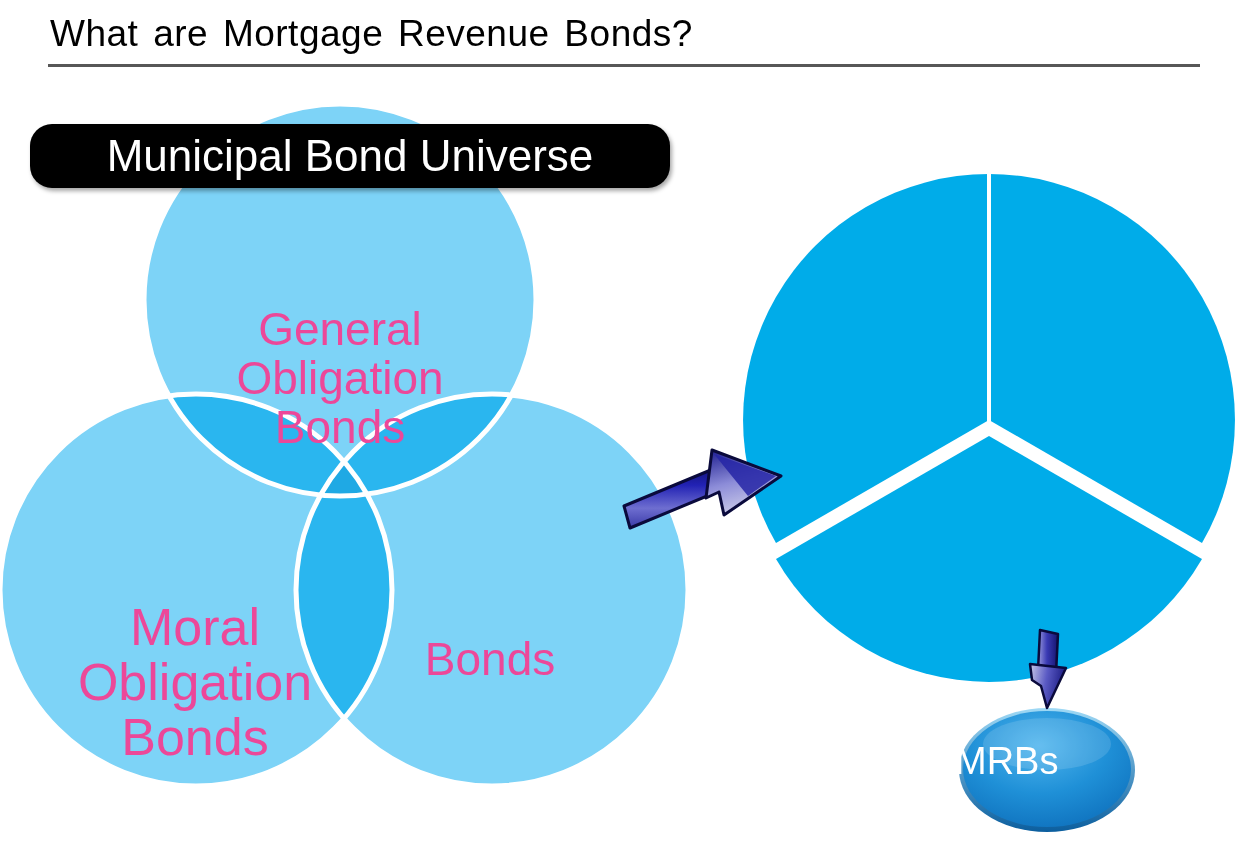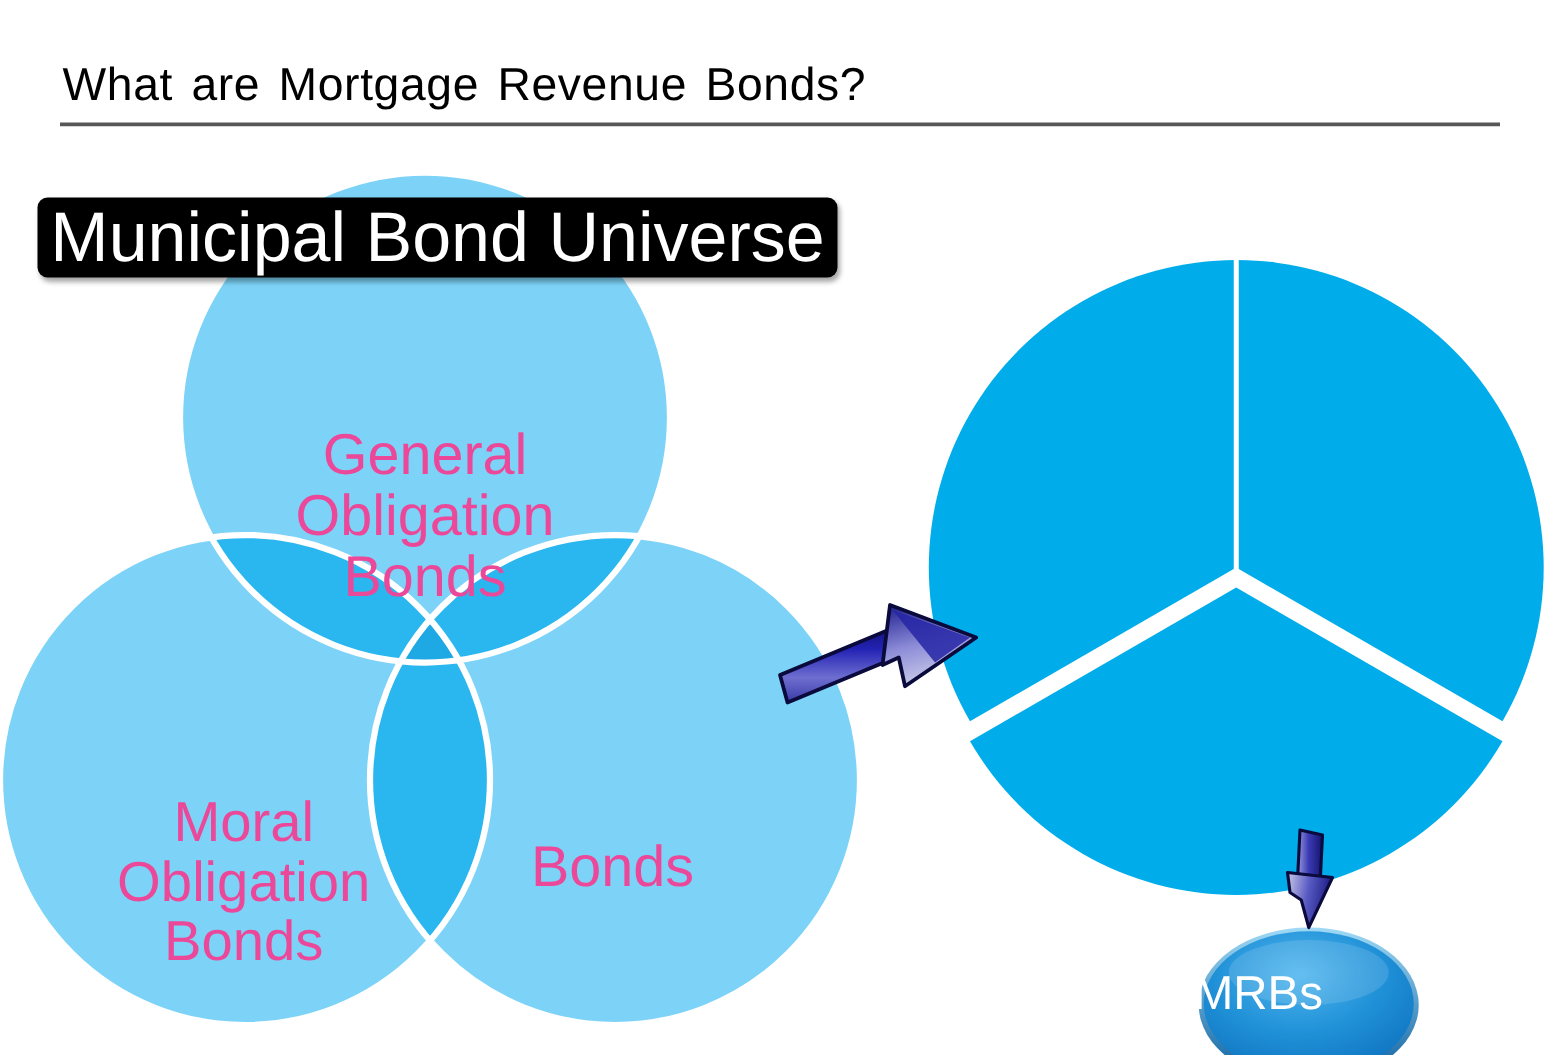--- a/index.html
+++ b/index.html
@@ -16,21 +16,20 @@
     overflow: hidden;
     color: #000;
   }
 
   #slide {
     position: absolute;
     left: 0; top: 0;
     width: 1242px;
     height: 805px;
     background: #ffffff;
-    margin-top: 34px;
   }
 
   
   #slide-title {
     position: absolute;
     left: 50px;
     top: 12px;
     width: 1150px;
     font-size: 37px;
     line-height: 44px;
@@ -48,25 +47,25 @@
     width: 1152px;
     height: 3px;
     background: #575757;
   }
 
   
   .badge {
     position: absolute;
     background: #000000;
     color: #ffffff;
-    border-radius: 8px;
+    border-radius: 22px;
     display: flex;
     align-items: center;
     justify-content: center;
-    font-size: 56px;
+    font-size: 44px;
     line-height: 1;
     letter-spacing: 0px;
     white-space: nowrap;
     z-index: 40;
     box-shadow: 2px 3px 4px rgba(0,0,0,0.35);
     text-align: center;
   }
   #badge-left {
     left: 30px;
     top: 124px;
@@ -101,21 +100,21 @@
     pointer-events: none;
   }
   #venn-label-go {
     left: 190px; top: 205px;
     width: 300px;
     font-size: 46px;
   }
   #venn-label-mo {
     left: 45px; top: 500px;
     width: 300px;
-    font-size: 45px;
+    font-size: 52px;
   }
   #venn-label-rb {
     left: 345px; top: 535px;
     width: 290px;
     font-size: 46px;
   }
 
   
   #pie-wrap {
     position: absolute;

